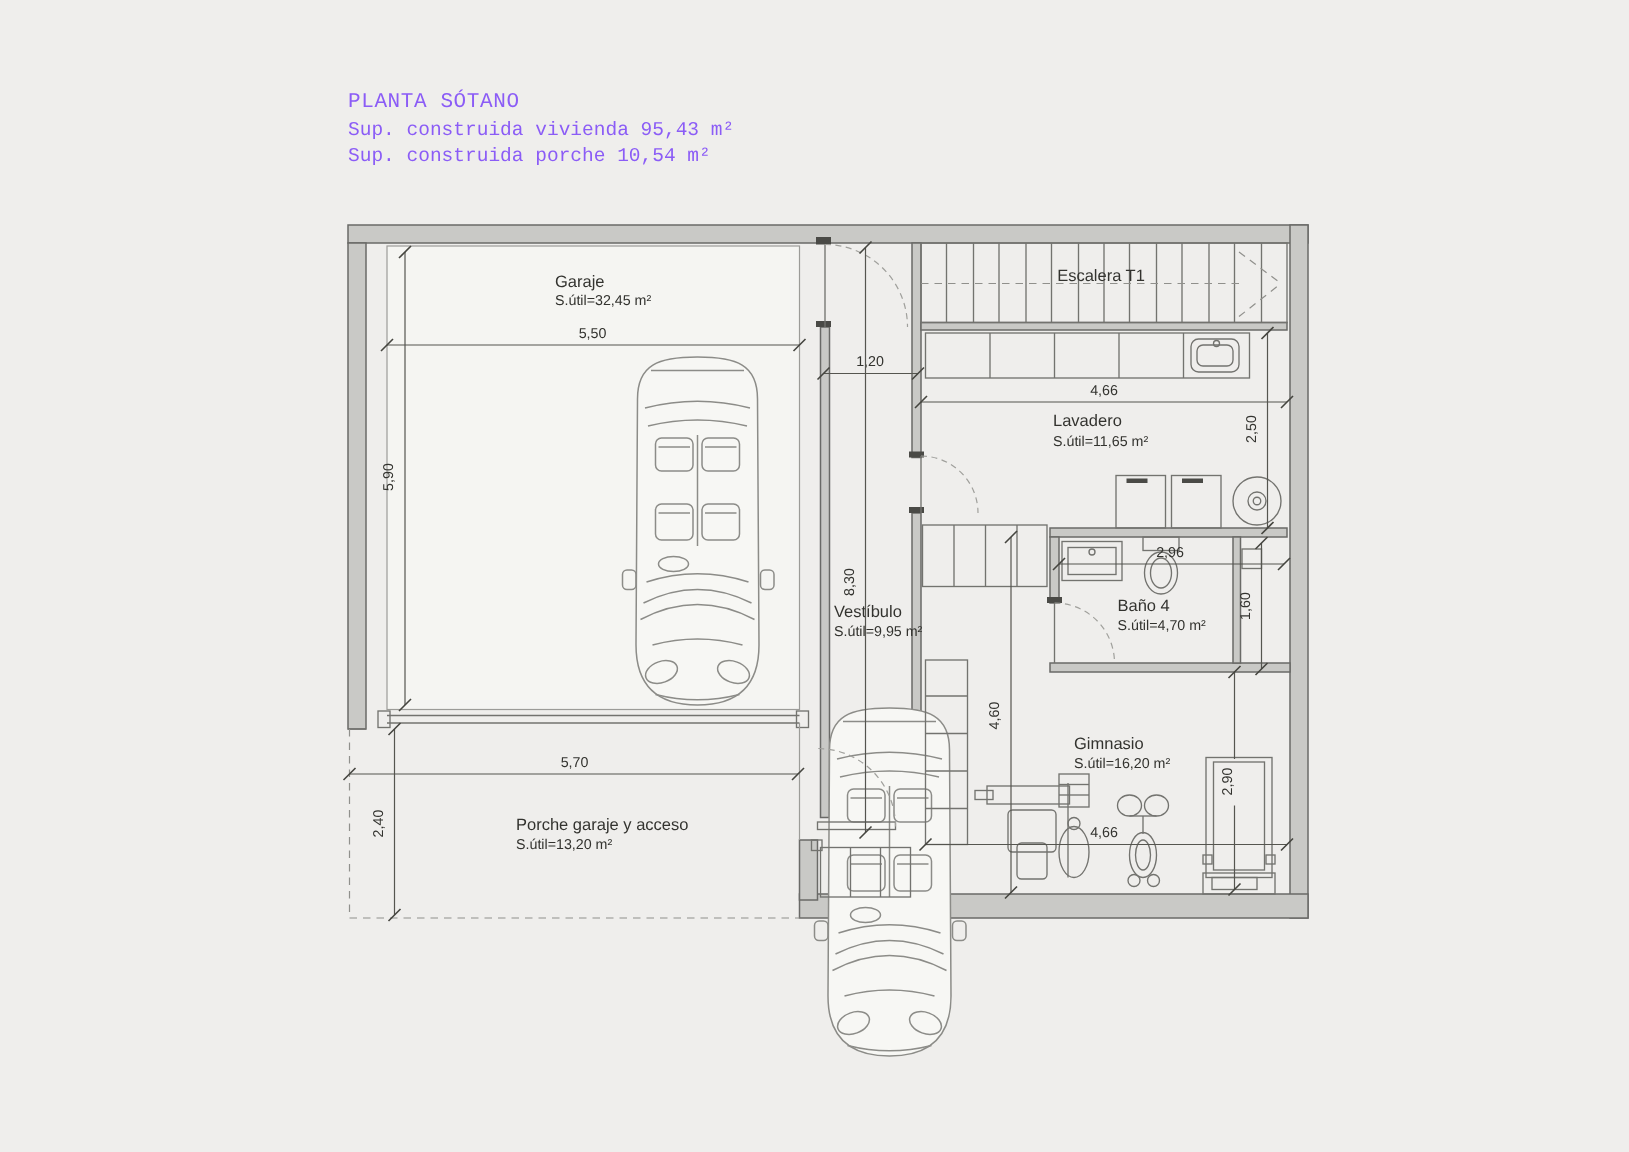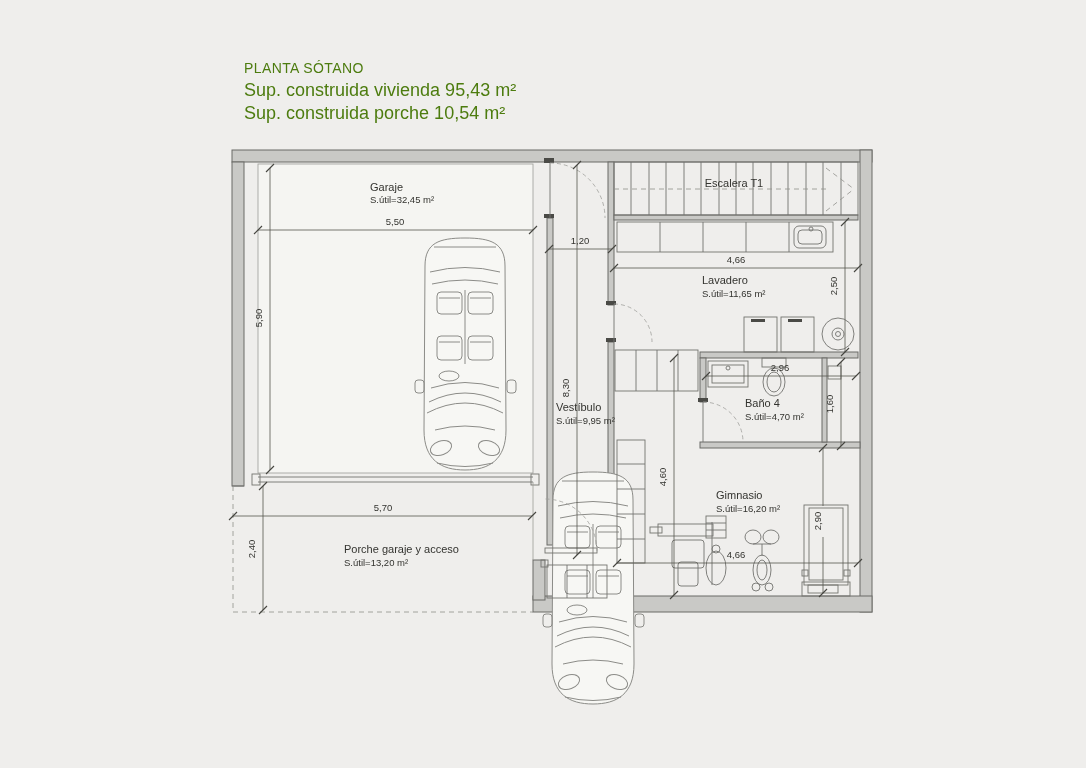--- a/index.html
+++ b/index.html
@@ -1,20 +1,20 @@
 <!DOCTYPE html>
 <html><head>
 <meta charset="utf-8">
 <style>
   html,body{margin:0;padding:0;background:#efeeec;}
   .stage{position:relative;width:1086px;height:768px;background:#efeeec;overflow:hidden;
          font-family:"Liberation Sans","DejaVu Sans",sans-serif;}
-  .title-block{position:absolute;left:244px;top:60px;color:#4d7c0f;}
+  .title-block{position:absolute;left:232px;top:60px;color:#8b5cf6;font-family:Liberation Mono, monospace;}
   .title-block .heading{font-size:14px;letter-spacing:.4px;margin:0 0 3px 0;font-weight:400;}
-  .title-block .sub{font-size:18px;margin:0;line-height:1.3;}
+  .title-block .sub{font-size:13px;margin:0;line-height:1.3;}
   svg{position:absolute;left:0;top:0;}
   svg text{font-family:"Liberation Sans","DejaVu Sans",sans-serif;fill:#33332f;}
   .room-name{font-size:11px;}
   .room-area{font-size:9.5px;}
   .dim-label{font-size:9.5px;text-anchor:middle;}
   .wall{fill:#c9c9c6;stroke:#6a6a67;stroke-width:1;}
   .thin{stroke:#73736f;stroke-width:.9;fill:none;}
   .lite{stroke:#9c9c98;stroke-width:.8;fill:none;}
   .slab{fill:#f5f5f2;stroke:#9c9c98;stroke-width:.8;}
   .dash{stroke:#90908c;stroke-width:.8;fill:none;stroke-dasharray:5 4;}

